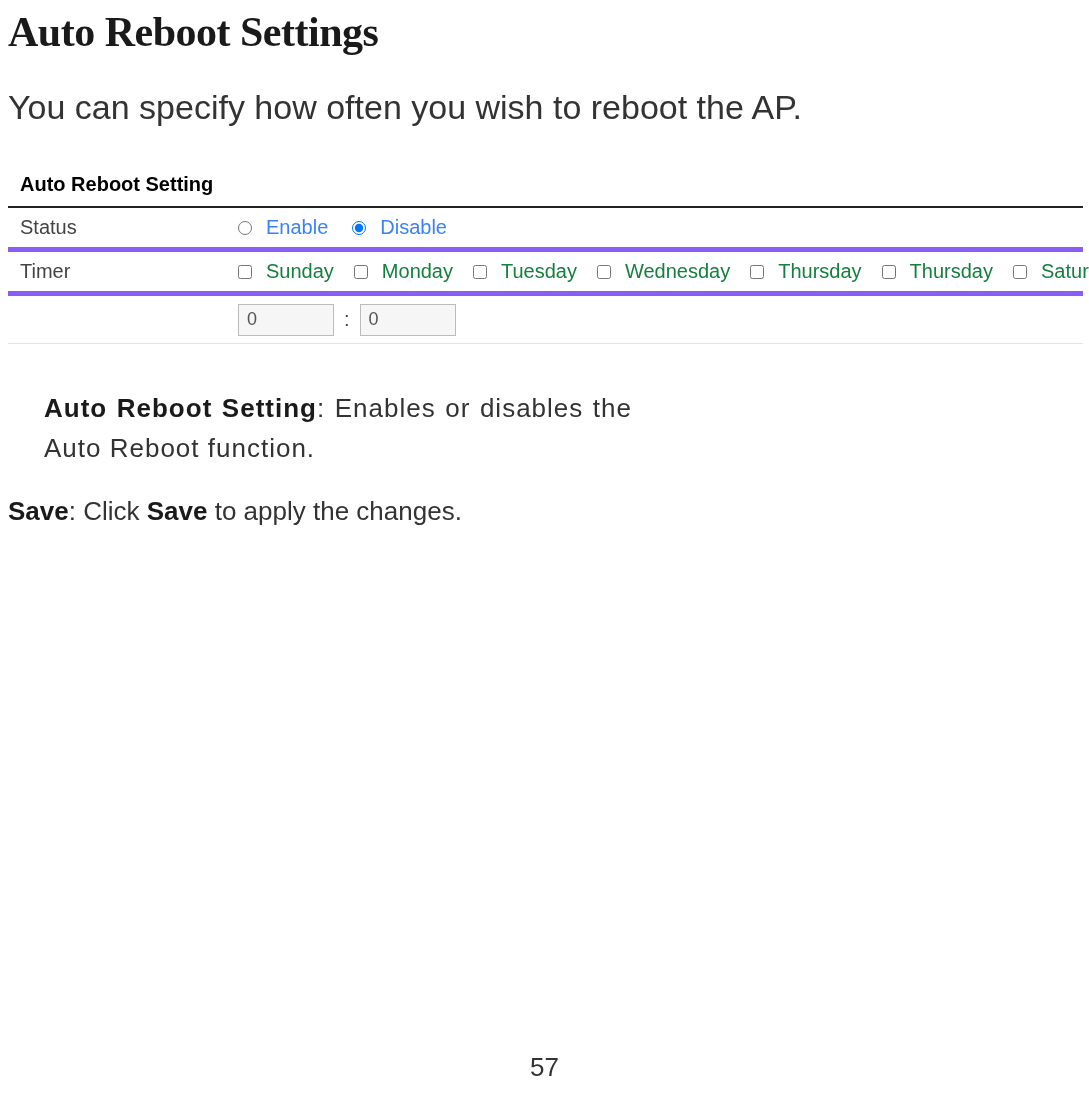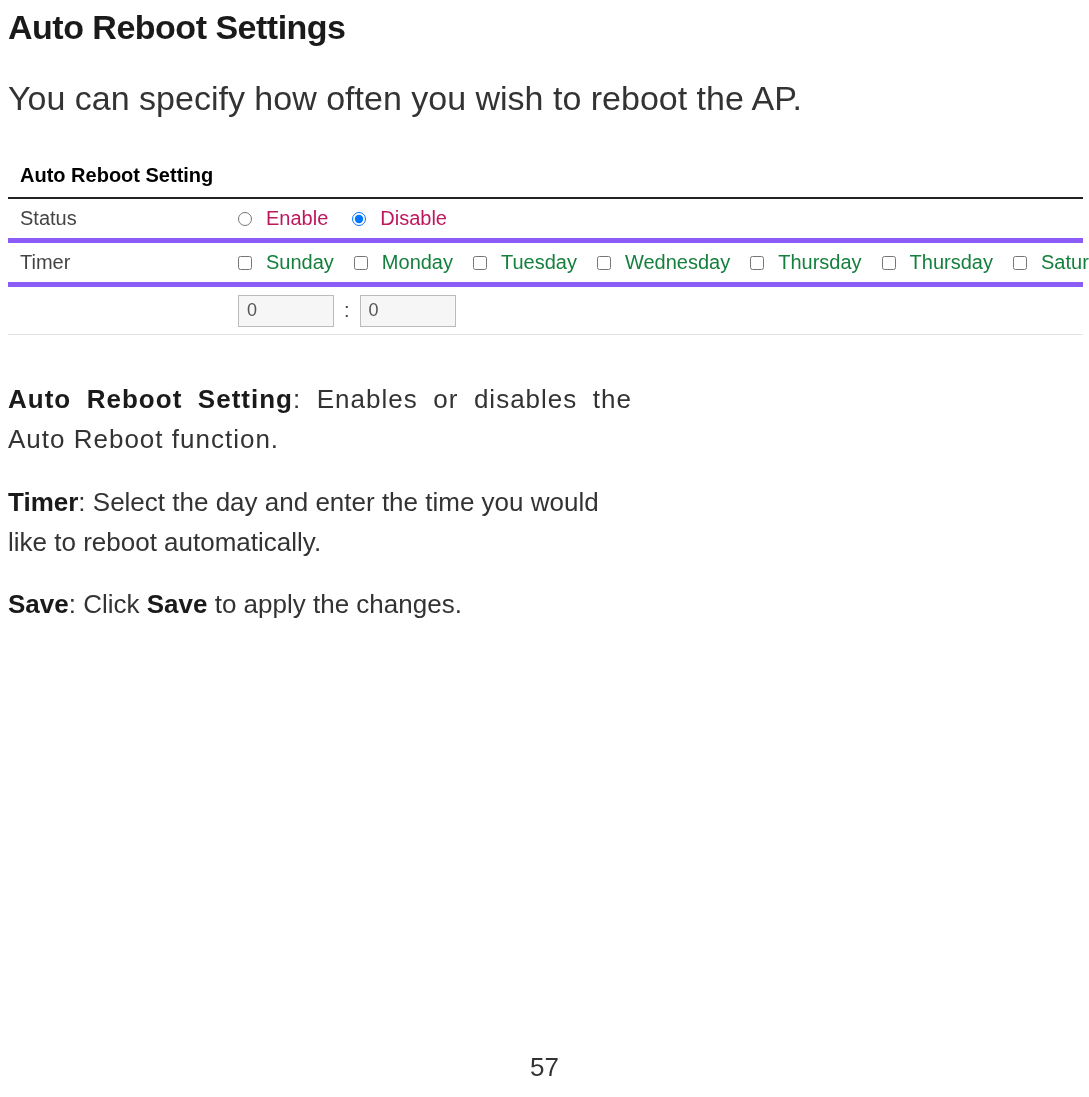--- a/index.html
+++ b/index.html
@@ -5,25 +5,26 @@
     * { box-sizing: border-box; margin: 0; padding: 0; }
     body {
       font-family: Arial, Helvetica, sans-serif;
       width: 1089px;
       height: 1097px;
       position: relative;
       background: #fff;
       color: #222;
     }
     .page-title {
-      font-size: 34px;
+      font-size: 42px;
       font-weight: 700;
       padding: 8px 8px 20px 8px;
       letter-spacing: -0.5px;
       color: #1a1a1a;
+      font-family: Liberation Serif, serif;
     }
     .intro {
       font-size: 34px;
       padding: 12px 8px 28px 8px;
       color: #333;
     }
     .panel {
       margin: 8px 0 0 8px;
       width: 1075px;
       border-top: none;
@@ -58,21 +59,21 @@
       flex-wrap: nowrap;
     }
     .radio, .checkbox {
       width: 14px;
       height: 14px;
       vertical-align: middle;
       margin-right: 8px;
     }
     .opt-label {
       margin-right: 18px;
-      color: #be185d;
+      color: #3b82f6;
     }
     .day-label { margin-right: 14px; color:#15803d; }
     .time-row {
       display:flex;
       align-items:center;
       border-bottom: 1px solid #e3e3e3;
       padding: 6px 0 6px 230px;
       min-height: 48px;
     }
     .time-input {
@@ -88,21 +89,21 @@
     .spacer { height: 36px; }
     .defs {
       padding: 8px 8px 0 8px;
       max-width: 640px;
       font-size: 26px;
       line-height: 1.55;
       color: #333;
     }
     .defs p { margin-bottom: 22px; }
     .bold { font-weight: 700; color:#1a1a1a; }
-    .just { text-align: justify; letter-spacing: 1px; }
+    .just { text-align: justify; letter-spacing: 1px; margin-left: 36px; }
     .page-number {
       position: absolute;
       bottom: 14px;
       left: 0; right: 0;
       text-align: center;
       font-size: 26px;
       color: #333;
     }
   </style>
 </head>
@@ -152,20 +153,17 @@
   </div>
 </div>
 
 <div class="spacer"></div>
 
 <div class="defs">
   <p class="just">
     <span class="bold">Auto Reboot Setting</span><span>: Enables or disables the Auto Reboot function.</span>
   </p>
   <p>
-    <span class="bold">Timer</span><span>: Select the day and enter the time you would like to reboot automatically.</span>
-  </p>
-  <p>
     <span class="bold">Save</span><span>: Click </span><span class="bold">Save</span><span> to apply the changes.</span>
   </p>
 </div>
 
 <div class="page-number">57</div>
 
 </body></html>

